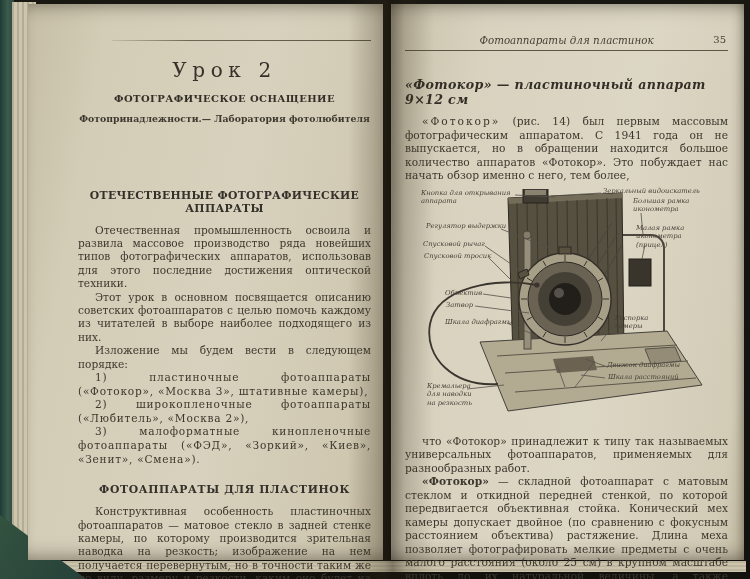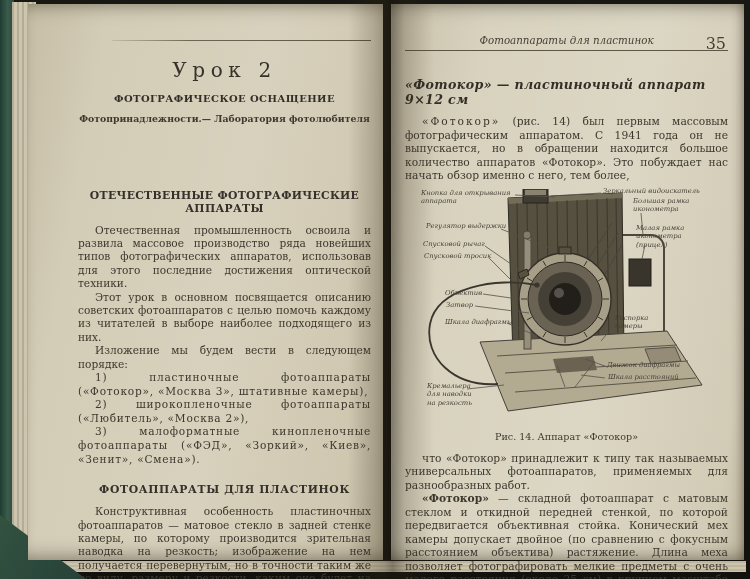--- a/index.html
+++ b/index.html
@@ -34,21 +34,21 @@
   .chapter{margin-top:11px;text-align:center;font-weight:bold;font-size:10px;letter-spacing:.04em;color:#332f28;}
   .subtitle{margin-top:9px;text-align:center;font-weight:bold;font-size:9.3px;line-height:12.5px;color:#3e3930;}
   .section-head{margin-top:63px;text-align:center;font-weight:bold;font-size:10.8px;letter-spacing:.03em;color:#34302a;}
   .section-head2{margin-top:17px;text-align:center;font-weight:bold;font-size:10.8px;letter-spacing:.06em;color:#34302a;}
   .body-p{margin:0;font-size:10.6px;line-height:13.4px;text-align:justify;text-indent:1.6em;color:#3d382e;}
   .first-after-head{margin-top:9px;}
   .list-p{margin:0;font-size:10.6px;line-height:13.6px;text-align:justify;text-indent:1.6em;letter-spacing:.07em;color:#3d382e;}
   
   .rp-inner{padding:30px 16px 0 14px;color:#3c372d;position:relative;height:520px;}
   .running-head-row{position:relative;text-align:center;font-style:italic;font-size:10.3px;color:#453f34;}
-  .pagenum{position:absolute;right:2px;top:0;font-style:normal;font-size:16px;color:#453f34;}
+  .pagenum{position:absolute;right:2px;top:0;font-style:normal;font-size:10px;color:#453f34;}
   .head-rule{height:1px;margin-top:4px;background:#5e5645;}
   .rp-heading{margin-top:26px;font-weight:bold;font-style:italic;font-size:12.6px;letter-spacing:.03em;color:#332f27;}
   .rp-p{margin:0;font-size:10.7px;line-height:13.5px;text-align:justify;text-indent:1.6em;color:#3d382e;}
   .spaced{letter-spacing:.18em;}
   .figure{position:relative;width:332px;height:236px;margin:6px auto 0;}
   .figure svg{position:absolute;left:0;top:0;}
   .fig-label{position:absolute;font-style:italic;font-size:6.8px;line-height:1.3;color:#474138;white-space:pre-line;}
   .fig-caption{text-align:center;font-size:9.6px;margin-top:6px;color:#3e3930;}
   .rp-body{margin-top:10px;}
 </style>
@@ -197,21 +197,20 @@
         <div class="fig-label" style="left:228px;top:8px">Большая рамка
 иконометра</div>
         <div class="fig-label" style="left:231px;top:35px">Малая рамка
 иконометра
 (прицел)</div>
         <div class="fig-label" style="left:210px;top:125px">Распорка
 камеры</div>
         <div class="fig-label" style="left:202px;top:172px">Движок диафрагмы</div>
         <div class="fig-label" style="left:203px;top:184px">Шкала расстояний</div>
       </div>
-      <div class="fig-caption">Рис. 14. Аппарат «Фотокор»</div>
 
       <div class="rp-body">
         <p class="rp-p">что «Фотокор» принадлежит к типу так называемых универсальных фотоаппаратов, применяемых для разнообразных работ.</p>
         <p class="rp-p"><b>«Фотокор»</b><span> — складной фотоаппарат с матовым стеклом и откидной передней стенкой, по которой передвигается объективная стойка. Конический мех камеры допускает двойное (по сравнению с фокусным расстоянием объектива) растяжение. Длина меха позволяет фотографировать мелкие предметы с очень малого расстояния (около 25 см) в крупном масштабе вплоть до их натуральной величины, а также использовать фотоаппарат в качестве составной части увеличительного прибора. Объектив может перемещаться вверх и вниз,</span></p>
 
       </div>
     </div>
   </div>
 
   <div class="gutter-shadow"></div>

